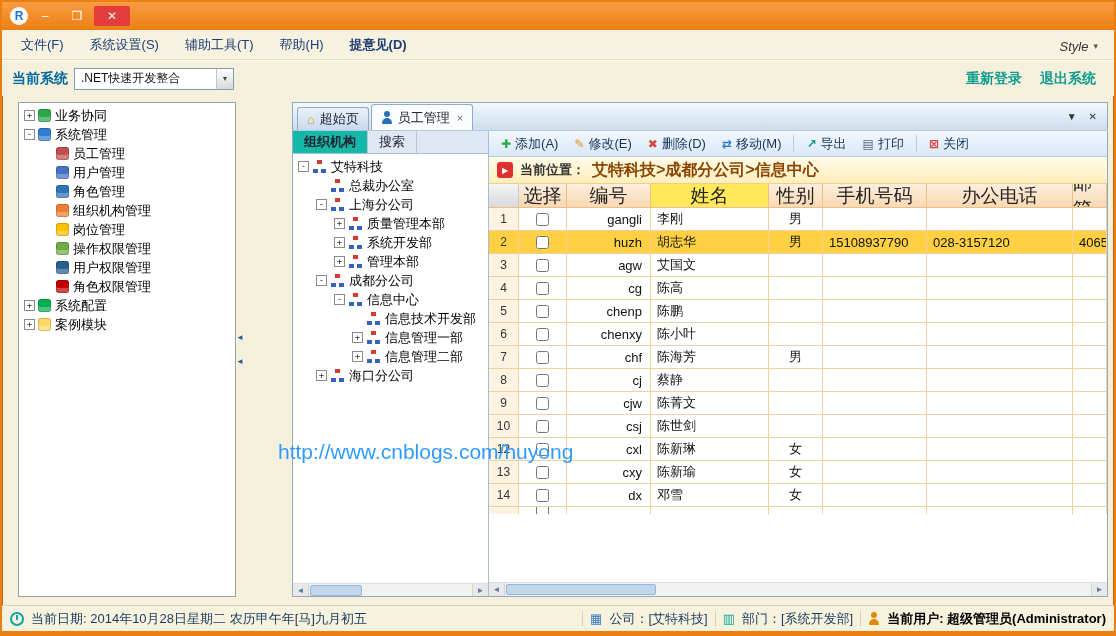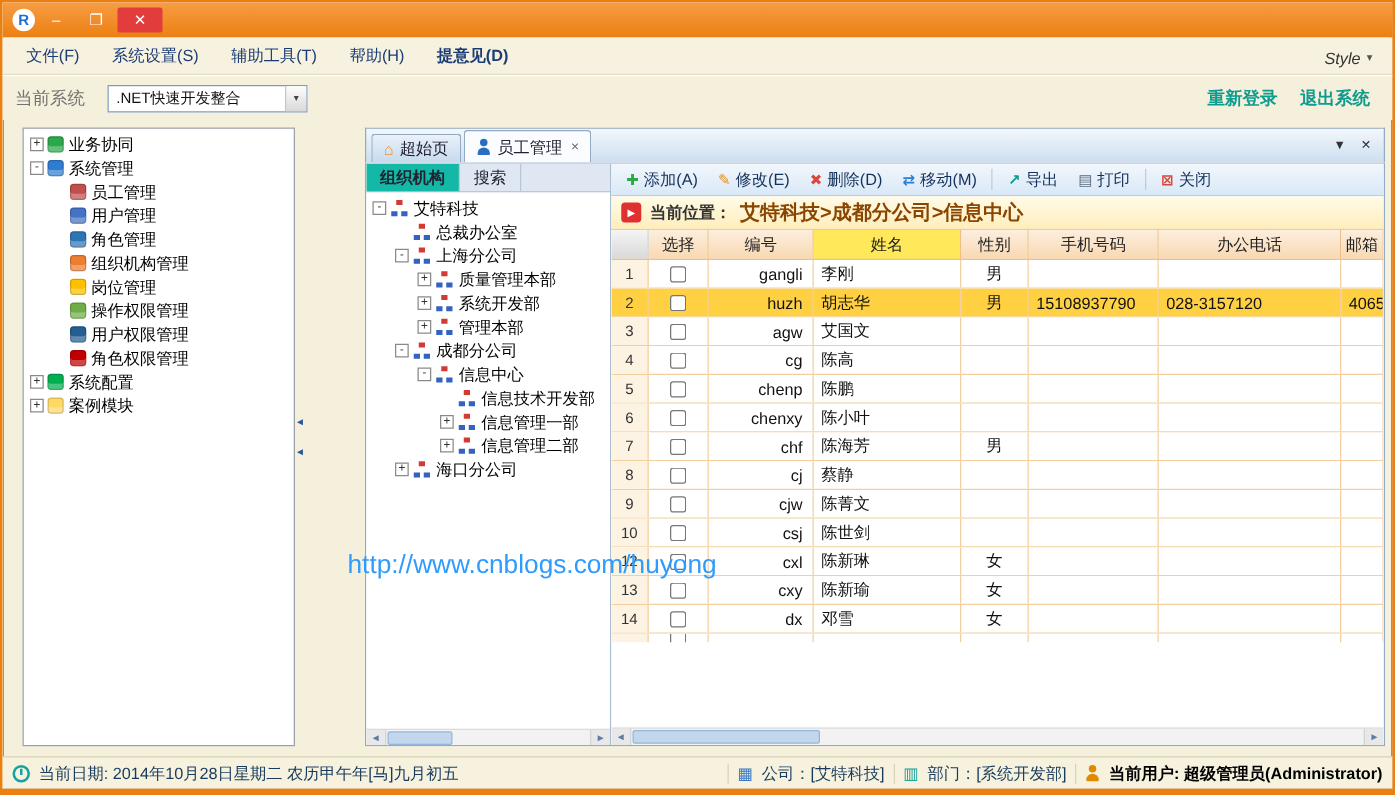--- a/index.html
+++ b/index.html
@@ -22,21 +22,21 @@
   .win-btn{width:30px;height:20px;display:flex;align-items:center;justify-content:center;color:#fff;font-size:12px;margin-left:2px;cursor:default;flex:none;}
   .win-btn.close{background:#e23c3c;border-radius:2px;width:36px;}
   
   .menubar{height:30px;background:#f7f2df;border-bottom:1px solid #e3ddc3;display:flex;align-items:center;padding:0 6px;flex:none;}
   .menu-item{padding:0 13px;font-size:13px;color:#1b3c74;line-height:30px;white-space:nowrap;cursor:default;}
   .menu-item.emph{font-weight:bold;}
   .style-sel{margin-left:auto;font-size:13px;color:#333;display:flex;align-items:center;gap:5px;padding-right:10px;cursor:default;font-style:italic;}
   .style-sel .ar{font-size:9px;color:#555;}
   
   .sysbar{height:36px;background:#f5f0dc;border-top:1px solid #fffdf2;display:flex;align-items:center;padding:0 10px;flex:none;}
-  .syslabel{color:#737373;font-weight:normal;font-size:14px;margin-right:18px;white-space:nowrap;}
+  .syslabel{color:#0369a1;font-weight:bold;font-size:14px;margin-right:6px;white-space:nowrap;}
   .sysselect{width:160px;height:22px;background:#fff;border:1px solid #7f9db9;display:flex;align-items:center;font-size:12px;color:#111;}
   .sysselect .val{flex:1;padding-left:6px;white-space:nowrap;overflow:hidden;}
   .sysselect .btn{width:17px;height:100%;background:linear-gradient(#fdfdfd,#d9d9d9);border-left:1px solid #b5c7d8;display:flex;align-items:center;justify-content:center;font-size:8px;color:#444;}
   .syslinks{margin-left:auto;display:flex;gap:18px;padding-right:8px;}
   .syslink{color:#0f9b8e;font-weight:bold;font-size:14px;white-space:nowrap;cursor:pointer;}
   
   .main{flex:1;display:flex;padding:6px 4px 8px 16px;overflow:hidden;}
   .navpanel{width:218px;background:#fff;border:1px solid #9aa0a8;overflow:hidden;flex:none;padding:3px 0 0 2px;}
   .titem{display:flex;align-items:center;height:19px;white-space:nowrap;font-size:13px;color:#000;cursor:default;}
   .lv0{padding-left:3px;}.lv1{padding-left:21px;}.lv2{padding-left:39px;}.lv3{padding-left:57px;}
@@ -76,21 +76,21 @@
   .tbtn{display:flex;align-items:center;gap:4px;padding:0 8px;height:24px;border-radius:3px;color:#15325b;font-size:13px;cursor:pointer;white-space:nowrap;}
   .tbtn .g{font-size:12px;font-weight:bold;}
   .tb-sep{width:1px;height:17px;background:#b9cde2;margin:0 4px;flex:none;}
   .locbar{height:27px;background:linear-gradient(#fffbe8,#ffeebc);border-bottom:1px solid #f0d089;display:flex;align-items:center;padding:0 8px;gap:7px;flex:none;}
   .loc-ico{width:16px;height:16px;background:#e03131;border-radius:3px;color:#fff;font-size:8px;display:flex;align-items:center;justify-content:center;flex:none;}
   .loc-label{font-weight:bold;font-size:13px;color:#333;white-space:nowrap;}
   .loc-path{font-weight:bold;font-size:16px;color:#8a4500;white-space:nowrap;}
   
   .gridarea{flex:1;background:#fff;overflow:hidden;display:flex;flex-direction:column;}
   .ghead{display:flex;height:24px;flex:none;}
-  .ghead .c{background:linear-gradient(#fdeede,#f8d9b2);border-bottom:1px solid #edbe85;border-right:1px solid #edbe85;justify-content:center;font-size:13px;color:#222;padding:0;text-align:right;}
+  .ghead .c{background:linear-gradient(#fdeede,#f8d9b2);border-bottom:1px solid #edbe85;border-right:1px solid #edbe85;justify-content:center;font-size:19px;color:#222;padding:0;}
   .ghead .no{background:linear-gradient(#f4f4f4,#d9d9d9);border-right:1px solid #c9c9c9;}
   .ghead .hname{background:#ffe95a;}
   .c{border-right:1px solid #f3cf9f;display:flex;align-items:center;overflow:hidden;flex:none;height:100%;}
   .no{width:30px;justify-content:center;background:#fcf3e2;font-size:12px;color:#333;}
   .sel{width:48px;justify-content:center;}
   .id{width:84px;justify-content:flex-end;padding-right:8px;}
   .name{width:118px;padding-left:6px;}
   .gen{width:54px;justify-content:center;}
   .mob{width:104px;padding-left:6px;}
   .tel{width:146px;padding-left:6px;}

